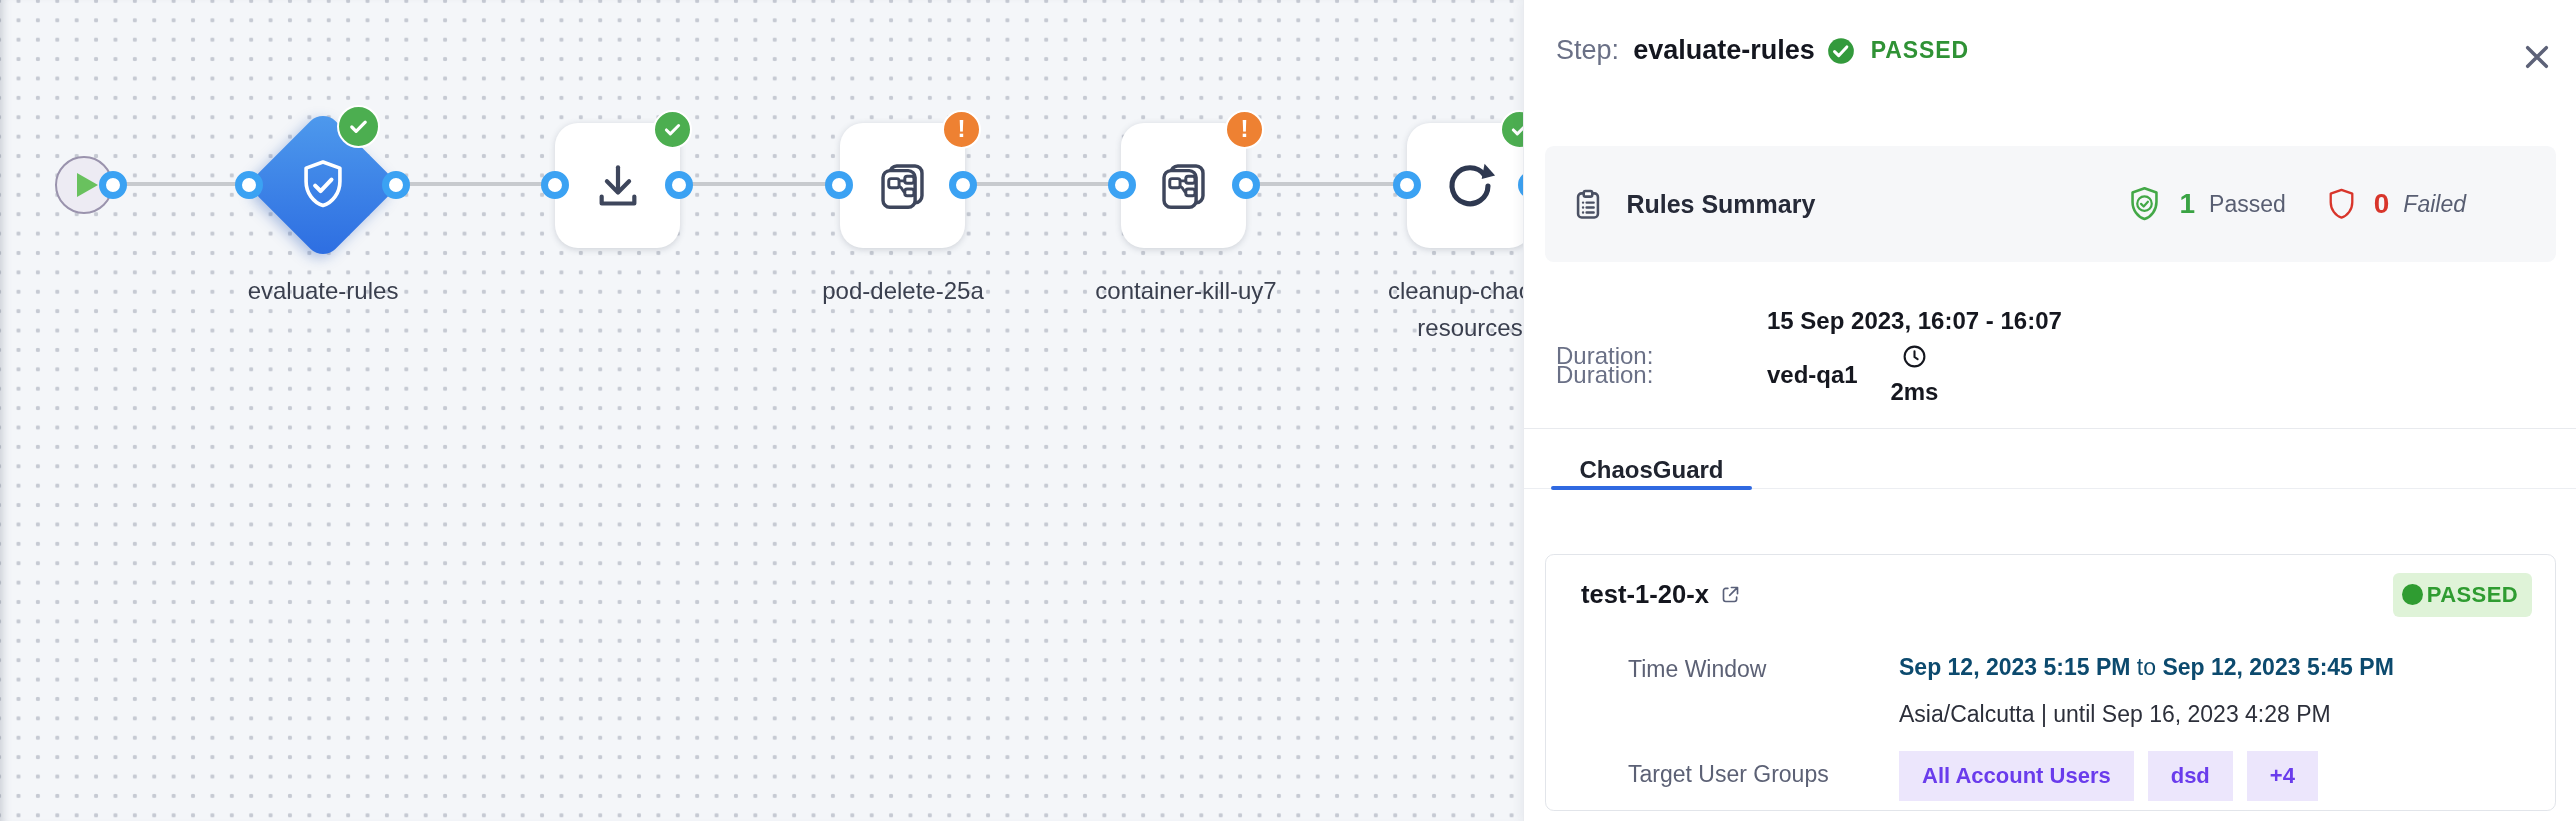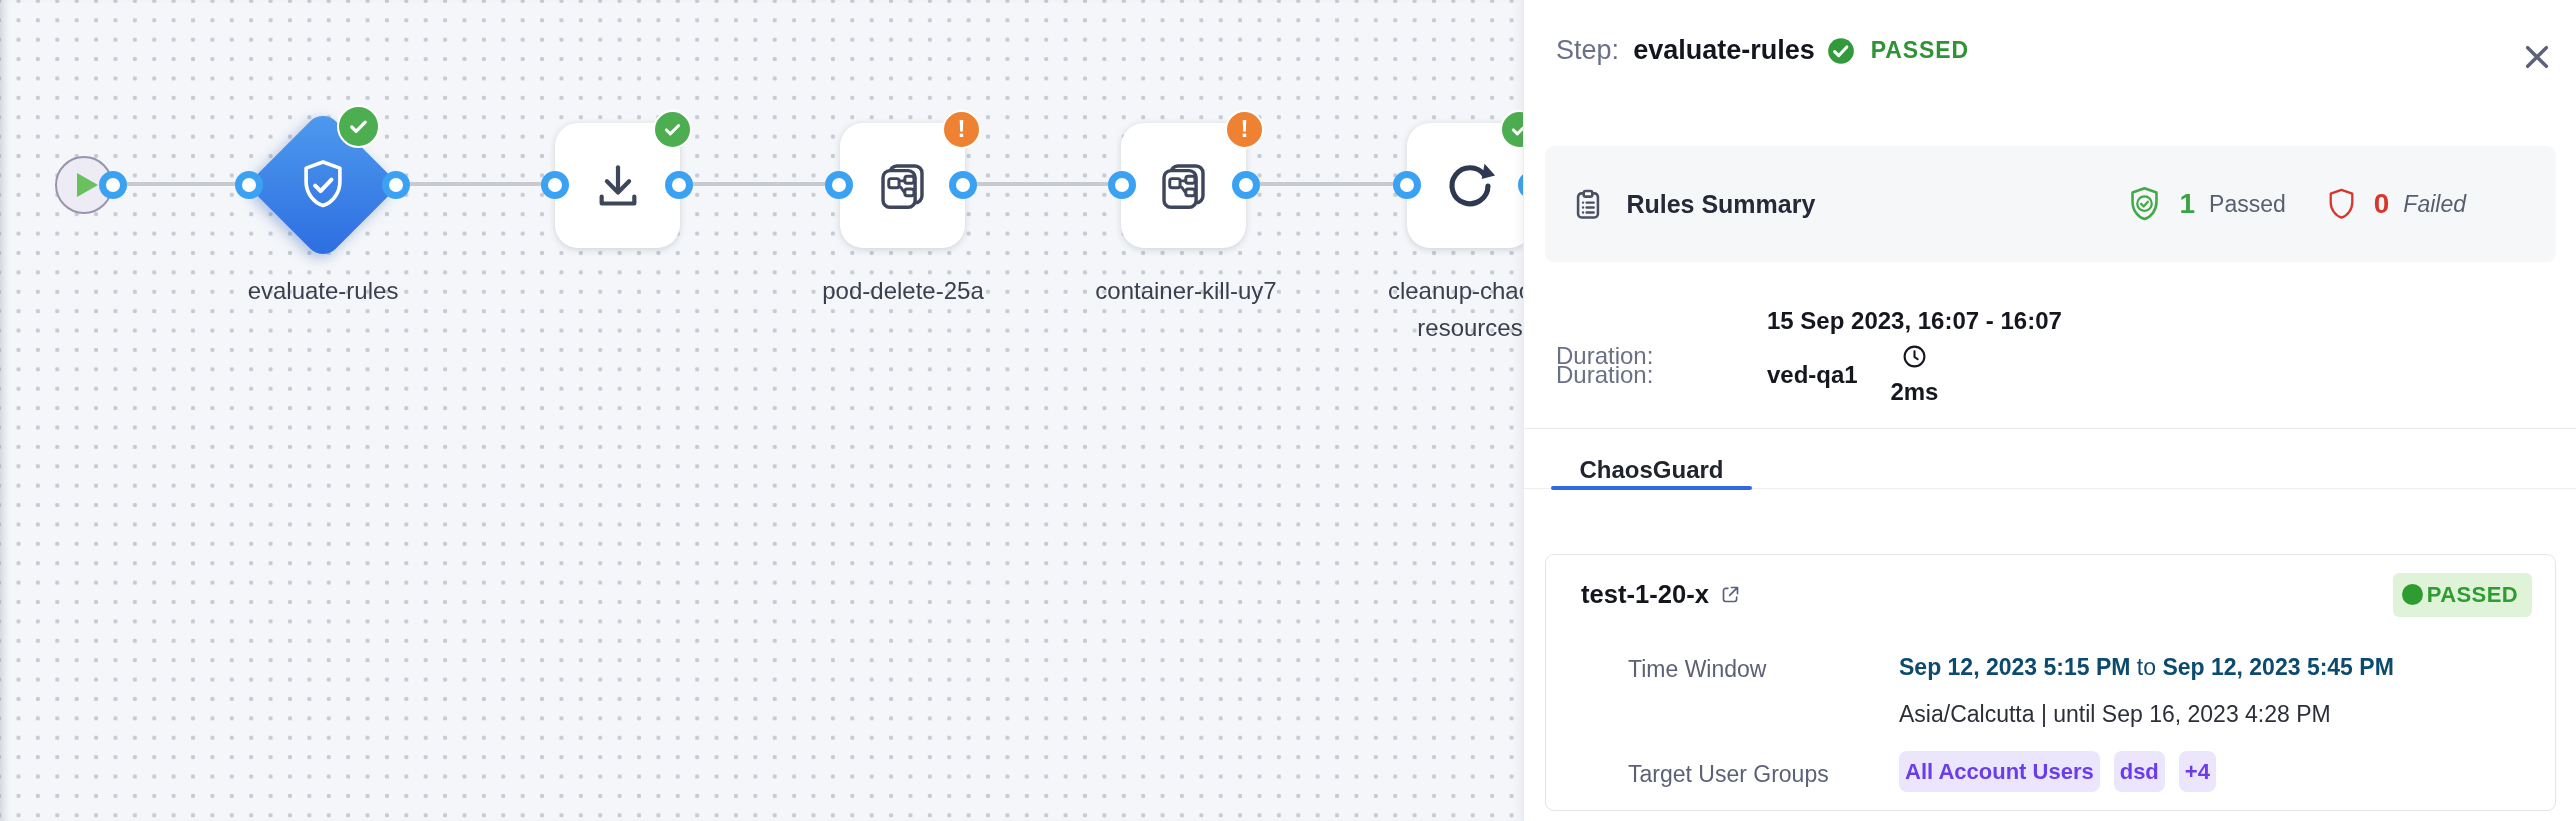--- a/index.html
+++ b/index.html
@@ -87,21 +87,21 @@
     position:absolute;right:23px;top:17.6px;height:44px;background:#dff3d8;border-radius:6.2px;
     display:flex;align-items:center;padding:0 14px 0 8.8px;gap:3.5px;
   }
   .pill-status .dot{width:21px;height:21px;border-radius:50%;background:#2f9c31;}
   .pill-status .txt{color:#2f9c31;font-size:22px;font-weight:800;letter-spacing:0.4px;}
   .crow-label{position:absolute;left:82px;color:#5c6175;font-size:23px;}
   .crow-value{position:absolute;left:353px;color:#0c4a6e;font-size:23px;white-space:nowrap;}
   .crow-value b{font-weight:700;}
   .tz-line{position:absolute;left:353px;color:#2c2f3a;font-size:23px;white-space:nowrap;}
   .groups{position:absolute;left:353px;top:196px;display:flex;gap:14px;align-items:center;}
-  .gpill{background:#ece6fc;border-radius:8px;height:41px;display:flex;align-items:center;padding:0 6px;color:#6a3cec;font-size:22px;font-weight:700;}
+  .gpill{background:#ece6fc;border-radius:0;height:50px;display:flex;align-items:center;padding:0 23px;color:#6a3cec;font-size:22px;font-weight:700;}
   svg{display:block;}
 </style>
 </head>
 <body>
 <div id="app">
 
   <div id="canvas">
 
     <div class="edge" style="left:113px;width:137px;"></div>
     <div class="edge" style="left:396px;width:160px;"></div>

